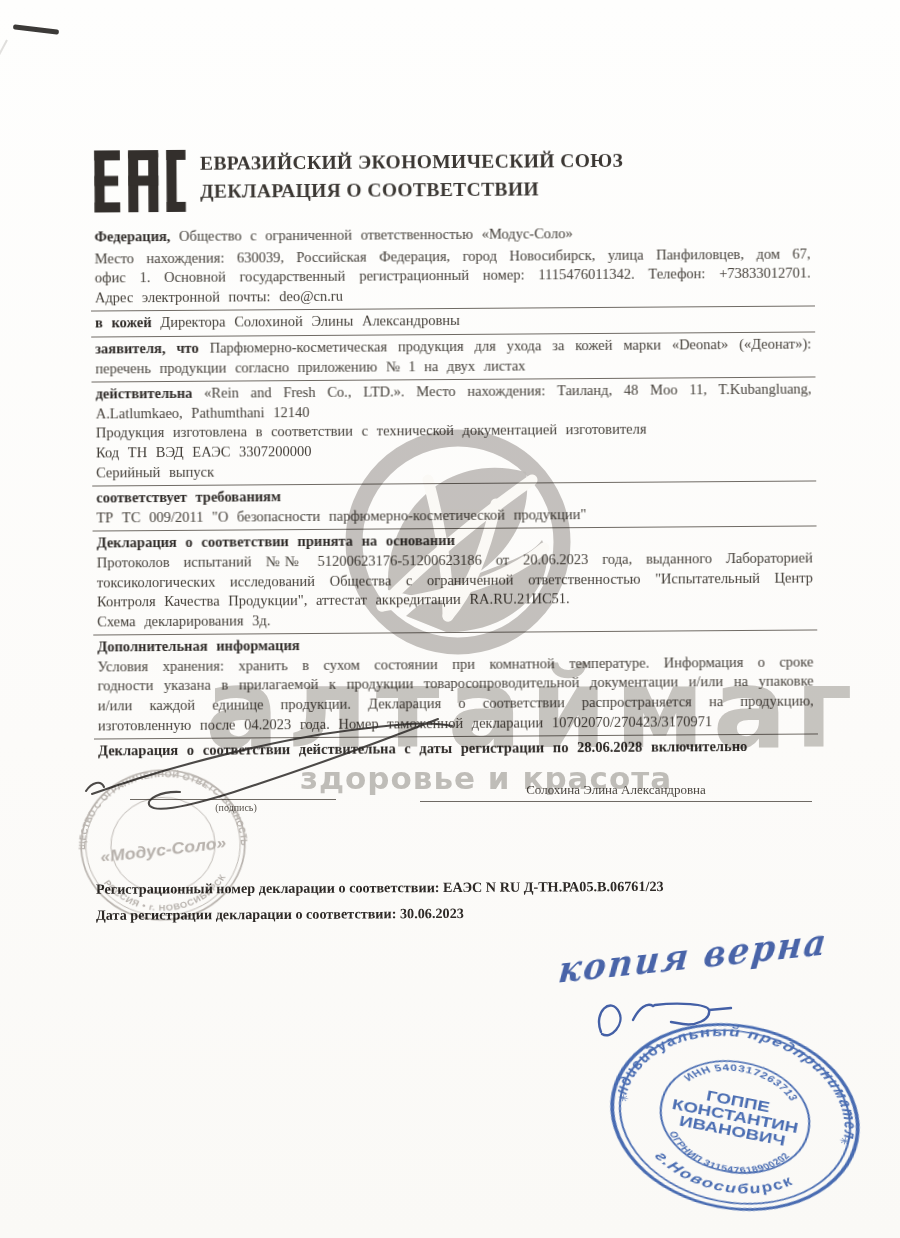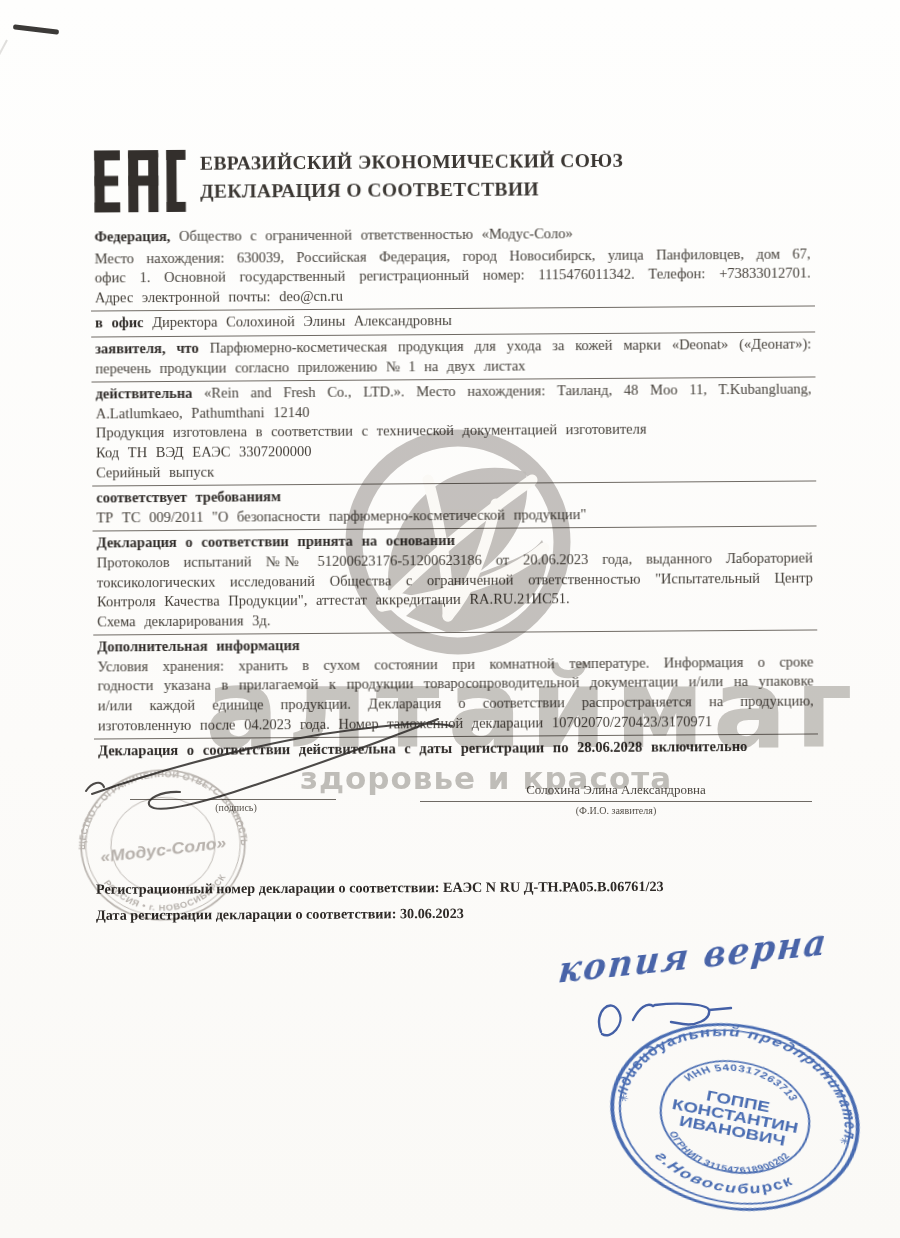--- a/index.html
+++ b/index.html
@@ -86,21 +86,21 @@
       <div class="titles">
         <div>ЕВРАЗИЙСКИЙ ЭКОНОМИЧЕСКИЙ СОЮЗ</div>
         <div>ДЕКЛАРАЦИЯ О СООТВЕТСТВИИ</div>
       </div>
     </div>
 
     <div class="body">
       <p><b>Федерация,</b> <span>Общество с ограниченной ответственностью «Модус-Соло»</span></p>
       <p class="mt">Место нахождения: 630039, Российская Федерация, город Новосибирск, улица Панфиловцев, дом 67, офис 1. Основной государственный регистрационный номер: 1115476011342. Телефон: +73833012701. Адрес электронной почты: deo@cn.ru</p>
       <hr class="rule">
-      <p><b>в офис</b> <span>Директора Солохиной Элины Александровны</span></p>
+      <p><b>в кожей</b> <span>Директора Солохиной Элины Александровны</span></p>
       <hr class="rule">
       <p><b>заявителя, что</b> <span>Парфюмерно-косметическая продукция для ухода за кожей марки «Deonat» («Деонат»): перечень продукции согласно приложению № 1 на двух листах</span></p>
       <hr class="rule">
       <p><b>действительна</b> <span>«Rein and Fresh Co., LTD.». Место нахождения: Таиланд, 48 Moo 11, T.Kubangluang, A.Latlumkaeo, Pathumthani 12140</span></p>
       <p>Продукция изготовлена в соответствии с технической документацией изготовителя</p>
       <p>Код ТН ВЭД ЕАЭС 3307200000</p>
       <p>Серийный выпуск</p>
       <hr class="rule">
       <p><b>соответствует требованиям</b></p>
       <p>ТР ТС 009/2011 "О безопасности парфюмерно-косметической продукции"</p>
@@ -113,21 +113,20 @@
       <p>Условия хранения: хранить в сухом состоянии при комнатной температуре. Информация о сроке годности указана в прилагаемой к продукции товаросопроводительной документации и/или на упаковке и/или каждой единице продукции. Декларация о соответствии распространяется на продукцию, изготовленную после 04.2023 года. Номер таможенной декларации 10702070/270423/3170971</p>
       <hr class="rule">
       <p class="validity">Декларация о соответствии действительна с даты регистрации по 28.06.2028 включительно</p>
     </div>
   </div>
 
   <div class="abs sigline" style="left:130px; top:799px; width:206px; z-index:2;"></div>
   <div class="abs cap" style="left:156px; top:802px; width:160px; z-index:2;">(подпись)</div>
   <div class="abs signer" style="left:420px; top:782px; width:392px; z-index:2;">Солохина Элина Александровна</div>
   <div class="abs sigline" style="left:420px; top:801px; width:392px; z-index:2;"></div>
-  <div class="abs cap" style="left:420px; top:805px; width:392px; z-index:2;">(Ф.И.О. заявителя)</div>
 
   <div class="abs reg">
     <p>Регистрационный номер декларации о соответствии: ЕАЭС N RU Д-ТН.РА05.В.06761/23</p>
     <p>Дата регистрации декларации о соответствии: 30.06.2023</p>
   </div>
 
   <svg class="abs wm" style="left:336px; top:420px;" width="244" height="244" viewBox="0 0 244 244" aria-hidden="true">
     <g stroke="#c0bdba" fill="none" opacity=".9">
       <circle cx="122" cy="122" r="104" stroke-width="17"></circle>
     </g>

